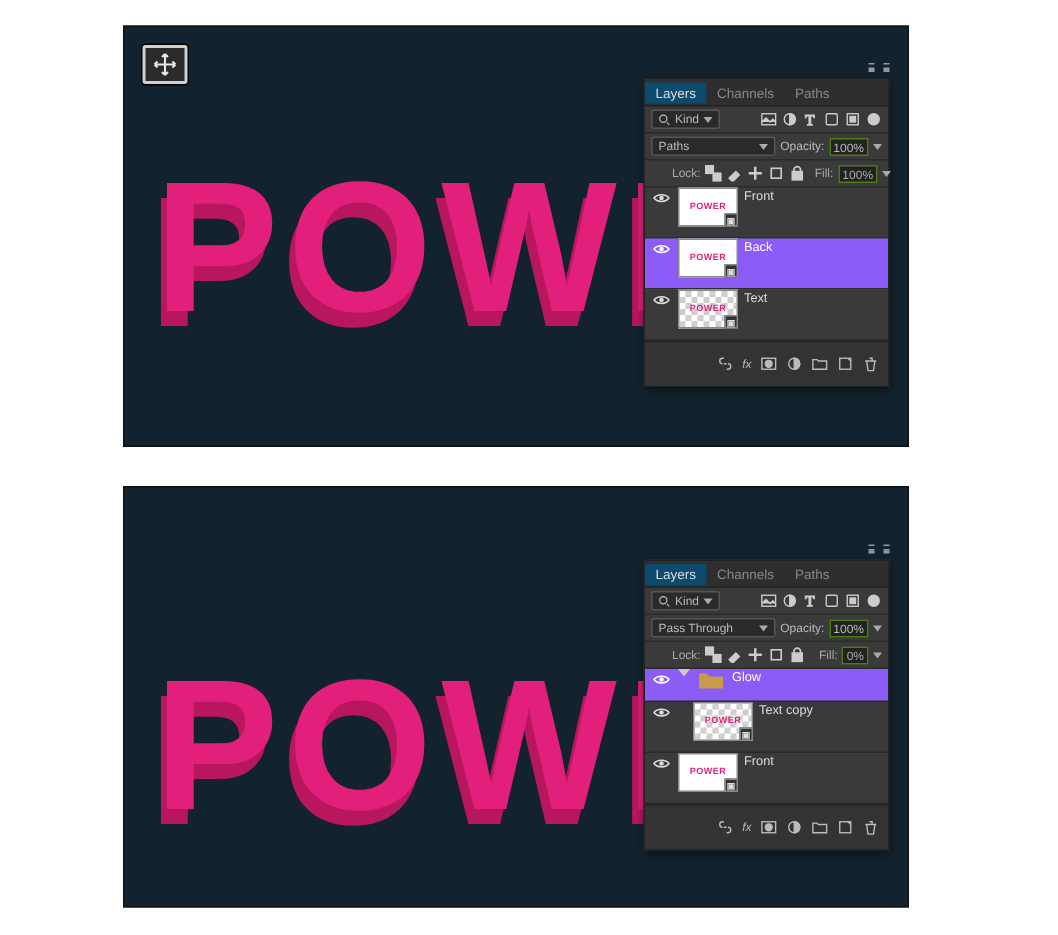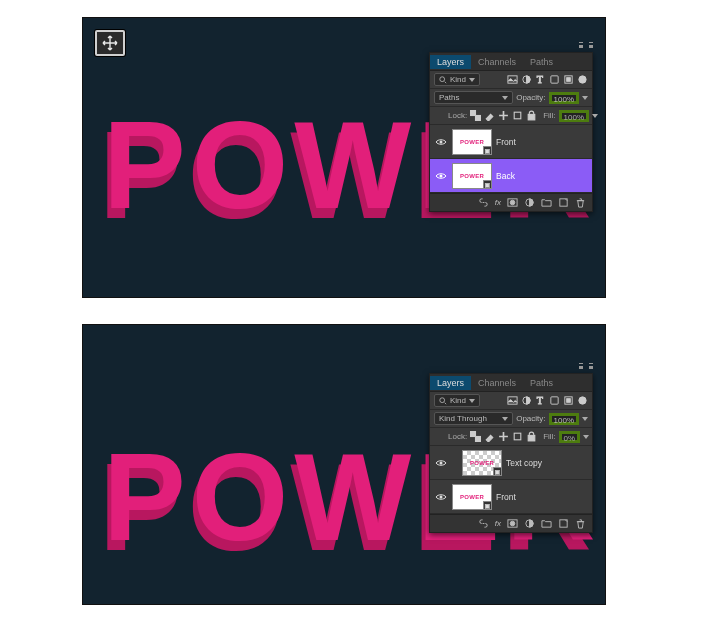--- a/index.html
+++ b/index.html
@@ -116,27 +116,26 @@
     display: flex;
     align-items: center;
     padding: 0 4px;
     gap: 3px;
     color: #bbb;
   }
   .chev { width:0;height:0;border-left:3px solid transparent;border-right:3px solid transparent;border-top:4px solid #aaa;}
   .spacer { flex: 1; }
   .micon { width: 11px; height: 11px; display:inline-flex; align-items:center; justify-content:center; color:#ccc;}
   .micon svg { width:11px;height:11px; fill:#ccc; stroke:#ccc;}
-  .num-box { background:#222;border:3px solid #4d7c0f;padding:0 2px;height:12px;display:flex;align-items:flex-start;font-size:8px;}
+  .num-box { background:#222;border:1px solid #4d7c0f;padding:0 2px;height:12px;display:flex;align-items:flex-end;font-size:8px;}
   .lock-row { color:#aaa;padding-left:18px; }
 
   .layers-list { }
   .layer {
     display: flex;
-    align-items: center;
     height: 34px;
     border-bottom: 1px solid #2a2a2a;
     padding: 0 4px;
     gap: 4px;
   }
   .layer.sel { background: #8b5cf6; color:#fff; }
   .layer.group { height: 22px; }
   .vis {
     width: 14px; height: 14px;
     display:flex;align-items:center;justify-content:center;
@@ -171,21 +170,21 @@
   }
   .folder-icon svg{width:18px;height:14px;fill:#c99a4a;}
   .caret-open {
     width:0;height:0;border-left:4px solid transparent;border-right:4px solid transparent;border-top:5px solid #ccc;
   }
   .layer-name { font-size: 8.5px; color:#ddd; flex:1; overflow:hidden;white-space:nowrap;text-overflow:ellipsis;}
   .layer.sel .layer-name { color:#fff; }
 
   .panel-footer {
     display:flex;align-items:center;justify-content:flex-end;
-    height: 18px;
+    height: 30px;
     gap: 6px;
     padding: 0 6px;
     background: #333;
     border-top:1px solid #222;
   }
   .panel-footer .micon svg{fill:#bbb;stroke:#bbb;}
   .fx { font-size:8px;font-style:italic;color:#bbb;}
 </style>
 </head>
 <body>
@@ -325,20 +324,33 @@
               <path d="M1 5c2-3 8-3 10 0-2 3-8 3-10 0z" fill="none" stroke="#fff"></path>
               <circle cx="6" cy="5" r="1.5" fill="#fff"></circle>
             </svg>
           </div>
         <div class="thumb">
             <span>POWER</span>
             <div class="badge">▣</div>
           </div>
         <div class="layer-name">Back</div>
       </div>
+      <div class="layer">
+        <div class="vis">
+            <svg viewBox="0 0 12 10">
+              <path d="M1 5c2-3 8-3 10 0-2 3-8 3-10 0z" fill="none" stroke="#ddd"></path>
+              <circle cx="6" cy="5" r="1.5"></circle>
+            </svg>
+          </div>
+        <div class="thumb checker">
+            <span>POWER</span>
+            <div class="badge">▣</div>
+          </div>
+        <div class="layer-name">Text</div>
+      </div>
     </div>
 
     <div class="panel-footer">
       <span class="micon">
           <svg viewBox="0 0 12 12">
             <path d="M4 6a2 2 0 0 1 0-4h1M8 6a2 2 0 0 1 0 4H7" fill="none"></path>
             <path d="M5 6h2"></path>
           </svg>
         </span>
       <span class="fx">fx</span>
@@ -430,21 +442,21 @@
           </svg>
         </span>
       <span class="micon">
           <svg viewBox="0 0 12 12">
             <circle cx="6" cy="6" r="4" fill="#ccc"></circle>
           </svg>
         </span>
     </div>
     <div class="blend-row">
       <div class="pill" style="flex:1">
-        <span>Kind Through</span>
+        <span>Pass Through</span>
         <div class="spacer"></div>
         <div class="chev"></div>
       </div>
       <span>Opacity:</span>
       <div class="num-box">
           <span>100%</span>
         </div>
       <div class="chev"></div>
     </div>
     <div class="lock-row">
@@ -478,20 +490,35 @@
         </span>
       <div class="spacer"></div>
       <span>Fill:</span>
       <div class="num-box">
           <span>0%</span>
         </div>
       <div class="chev"></div>
     </div>
 
     <div class="layers-list">
+      <div class="layer group sel">
+        <div class="vis">
+            <svg viewBox="0 0 12 10">
+              <path d="M1 5c2-3 8-3 10 0-2 3-8 3-10 0z" fill="none" stroke="#fff"></path>
+              <circle cx="6" cy="5" r="1.5" fill="#fff"></circle>
+            </svg>
+          </div>
+        <div class="caret-open"></div>
+        <div class="folder-icon">
+            <svg viewBox="0 0 18 14">
+              <path d="M1 3h5l2 2h9v8H1z"></path>
+            </svg>
+          </div>
+        <div class="layer-name">Glow</div>
+      </div>
       <div class="layer">
         <div class="vis">
             <svg viewBox="0 0 12 10">
               <path d="M1 5c2-3 8-3 10 0-2 3-8 3-10 0z" fill="none" stroke="#ddd"></path>
               <circle cx="6" cy="5" r="1.5"></circle>
             </svg>
           </div>
         <div class="indent"></div>
         <div class="thumb checker">
             <span>POWER</span>

